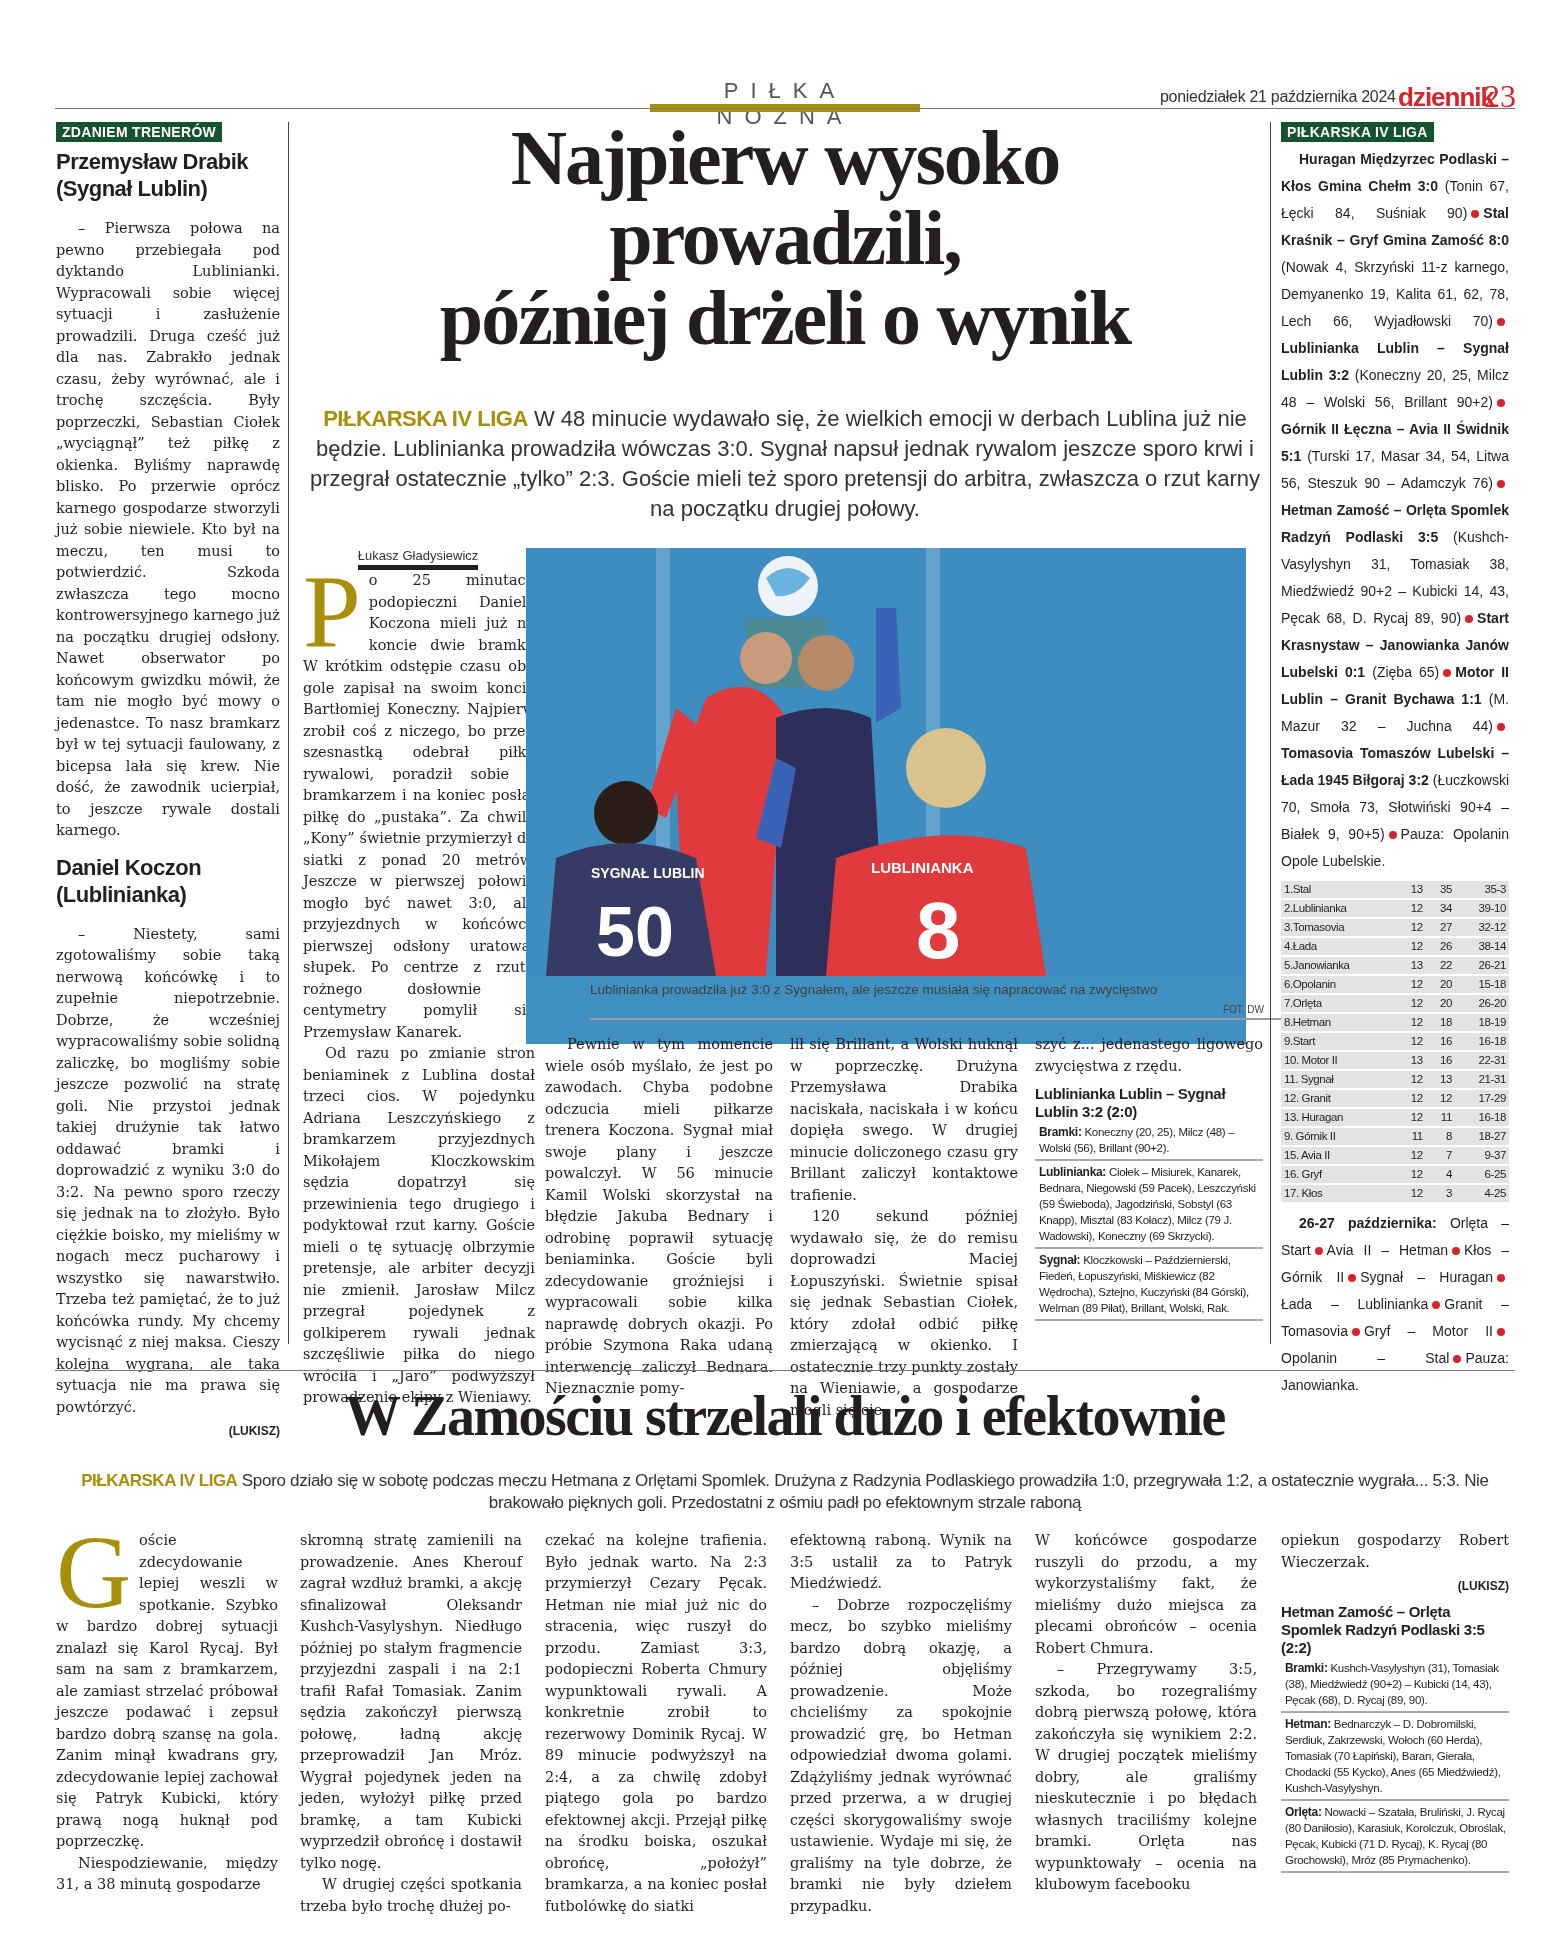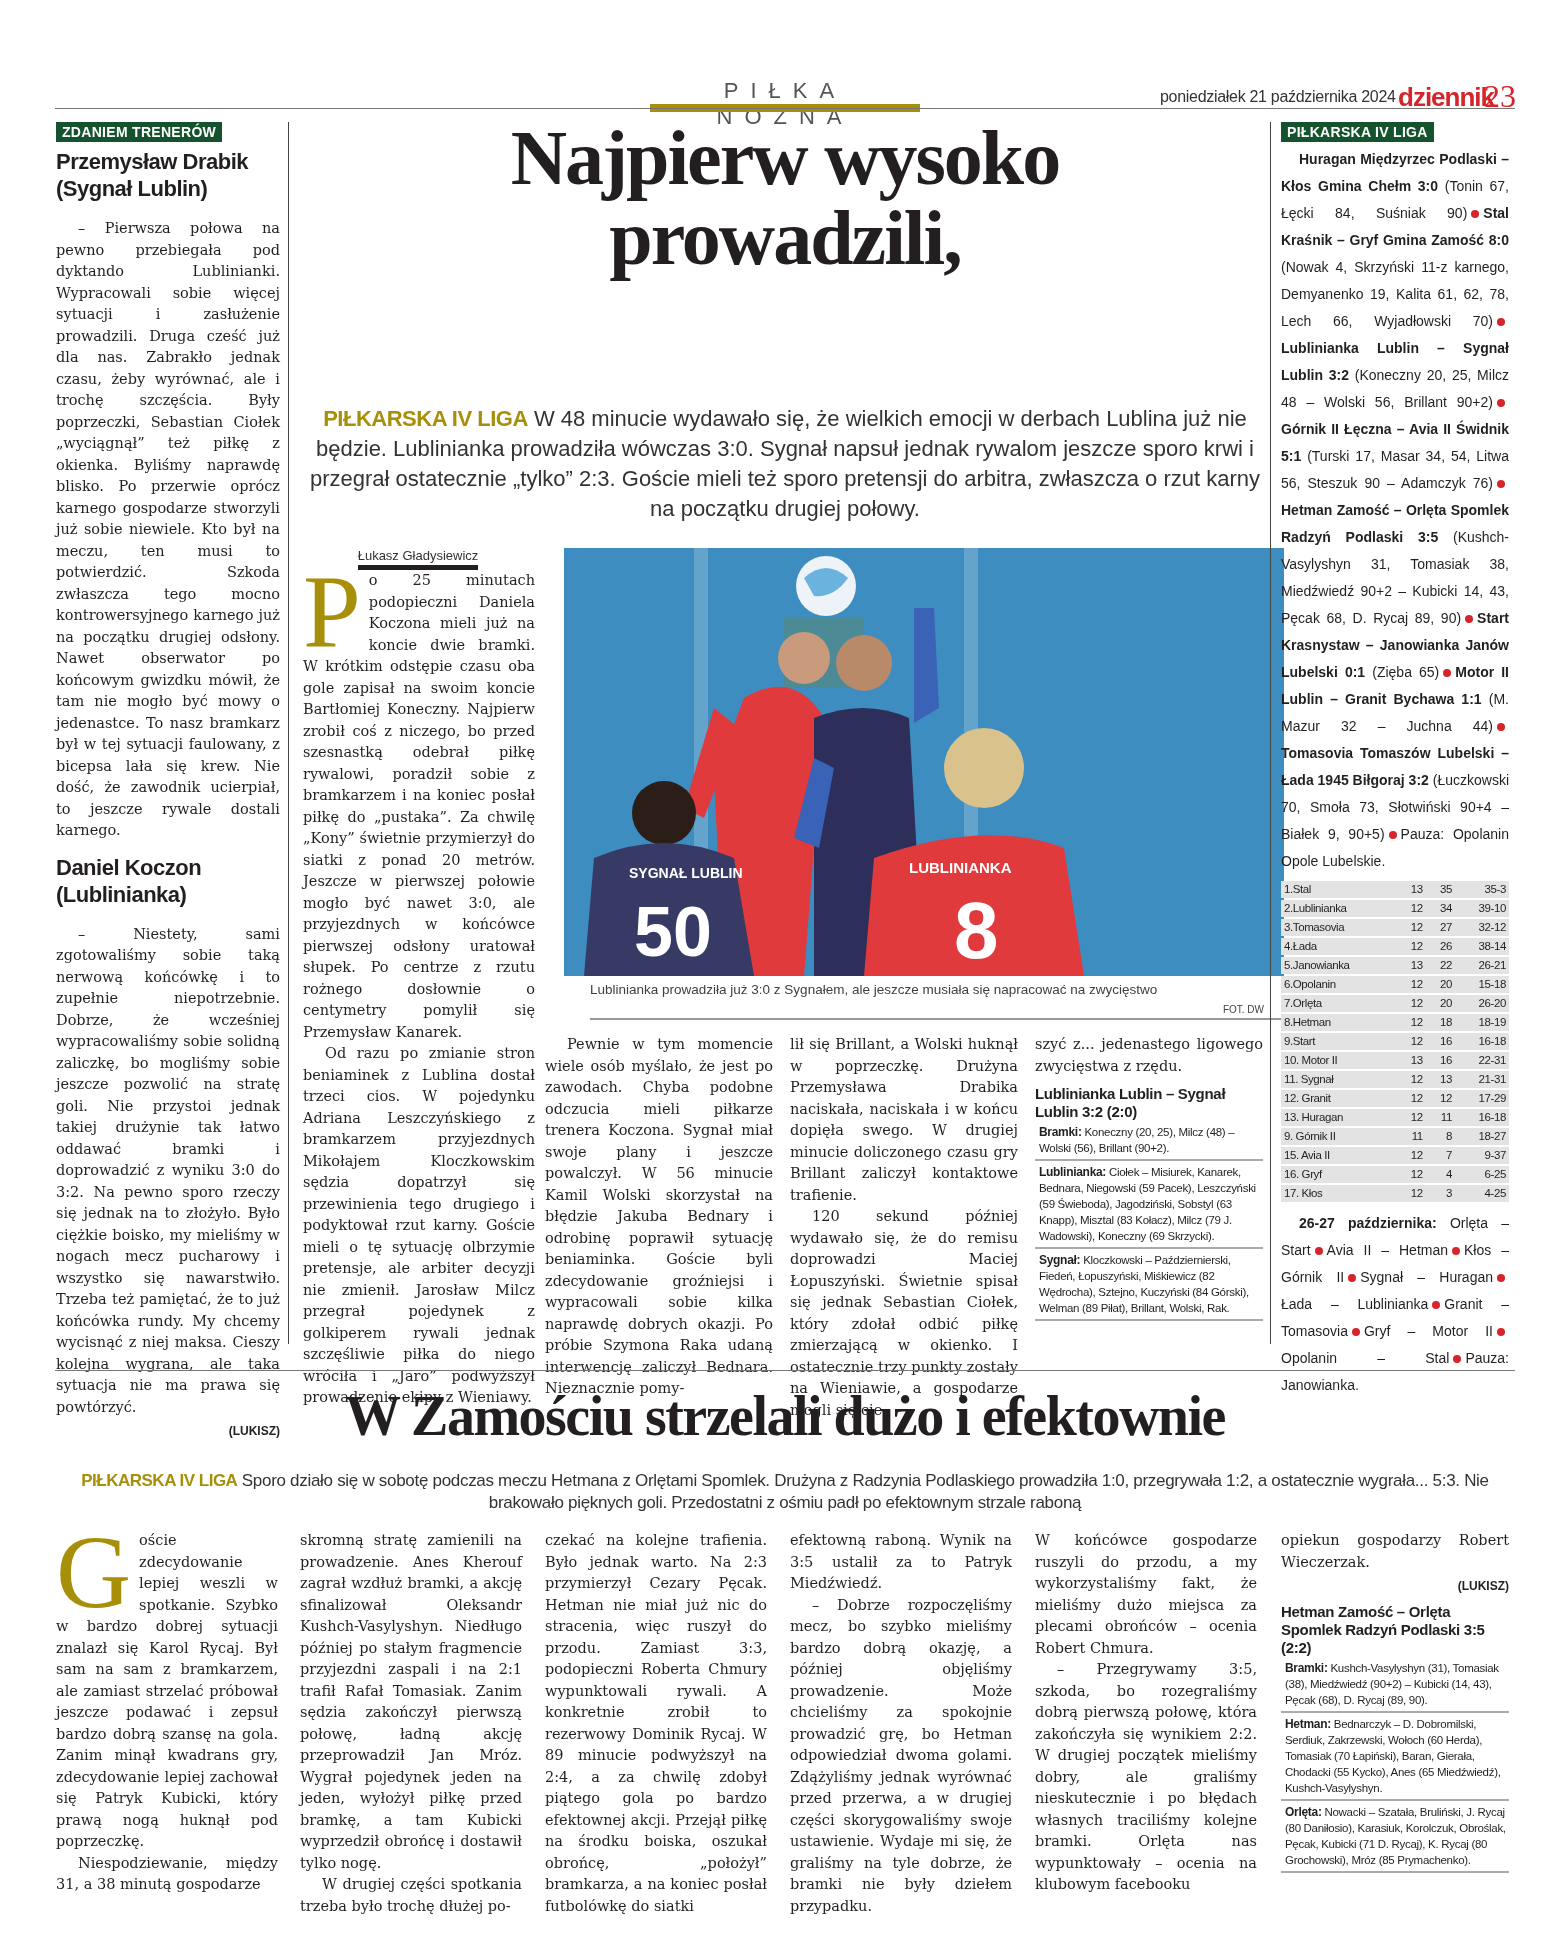--- a/index.html
+++ b/index.html
@@ -63,36 +63,37 @@
   <div class="col-text">
       <p>– Niestety, sami zgotowaliśmy sobie taką nerwową końcówkę i to zupełnie niepotrzebnie. Dobrze, że wcześniej wypracowaliśmy sobie solidną zaliczkę, bo mogliśmy sobie jeszcze pozwolić na stratę goli. Nie przystoi jednak takiej drużynie tak łatwo oddawać bramki i doprowadzić z wyniku 3:0 do 3:2. Na pewno sporo rzeczy się jednak na to złożyło. Było ciężkie boisko, my mieliśmy w nogach mecz pucharowy i wszystko się nawarstwiło. Trzeba też pamiętać, że to już końcówka rundy. My chcemy wycisnąć z niej maksa. Cieszy kolejna wygrana, ale taka sytuacja nie ma prawa się powtórzyć.</p>
     </div>
   <div class="signature">(LUKISZ)</div>
 </div>
 <div class="abs vrule" style="left:288px; top:122px; height:1222px;"></div>
 
 <div class="abs headline" style="left:300px; top:118px; width:970px; font-size:78px; line-height:80px;">
   <div>Najpierw wysoko</div>
   <div>prowadzili,</div>
+  <div>później drżeli o wynik</div>
 </div>
 <div class="abs lead" style="left:305px; top:404px; width:960px; font-size:22px; line-height:30px;">
   <span class="kicker">PIŁKARSKA IV LIGA</span>
   <span>W 48 minucie wydawało się, że wielkich emocji w derbach Lublina już nie będzie. Lublinianka prowadziła wówczas 3:0. Sygnał napsuł jednak rywalom jeszcze sporo krwi i przegrał ostatecznie „tylko” 2:3. Goście mieli też sporo pretensji do arbitra, zwłaszcza o rzut karny na początku drugiej połowy.</span>
 </div>
 
 <div class="abs" style="left:303px; top:545px; width:230px;">
   <div style="text-align:center;"><span class="byline">Łukasz Gładysiewicz</span></div>
 </div>
 
 <div class="abs col-text" style="left:303px; top:570px; width:232px;">
   <p class="noindent"><span class="dropcap">P</span><span>o 25 minutach podopieczni Daniela Koczona mieli już na koncie dwie bramki. W krótkim odstępie czasu oba gole zapisał na swoim koncie Bartłomiej Koneczny. Najpierw zrobił coś z niczego, bo przed szesnastką odebrał piłkę rywalowi, poradził sobie z bramkarzem i na koniec posłał piłkę do „pustaka”. Za chwilę „Kony” świetnie przymierzył do siatki z ponad 20 metrów. Jeszcze w pierwszej połowie mogło być nawet 3:0, ale przyjezdnych w końcówce pierwszej odsłony uratował słupek. Po centrze z rzutu rożnego dosłownie o centymetry pomylił się Przemysław Kanarek.</span></p>
   <p>Od razu po zmianie stron beniaminek z Lublina dostał trzeci cios. W pojedynku Adriana Leszczyńskiego z bramkarzem przyjezdnych Mikołajem Kloczkowskim sędzia dopatrzył się przewinienia tego drugiego i podyktował rzut karny. Goście mieli o tę sytuację olbrzymie pretensje, ale arbiter decyzji nie zmienił. Jarosław Milcz przegrał pojedynek z golkiperem rywali jednak szczęśliwie piłka do niego wróciła i „Jaro” podwyższył prowadzenie ekipy z Wieniawy.</p>
 </div>
 
-<div class="abs photo" style="left:564px; top:548px; width:720px; height:428px;">
+<div class="abs photo" style="left:526px; top:548px; width:720px; height:496px;">
   <svg width="720" height="428" viewBox="0 0 720 428">
     <rect width="720" height="428" fill="#3e8dc0"></rect>
     <rect x="130" y="0" width="14" height="428" fill="#7fb3d3" opacity="0.6"></rect>
     <rect x="400" y="0" width="14" height="428" fill="#7fb3d3" opacity="0.6"></rect>
     <rect x="220" y="70" width="80" height="70" fill="#5a8a6a" opacity="0.5"></rect>
 
     <circle cx="262" cy="38" r="30" fill="#eef3f7"></circle>
     <path d="M240 30 Q262 10 284 30 Q270 50 250 48 Z" fill="#4aa3d8" opacity="0.8"></path>
 
     <circle cx="240" cy="110" r="26" fill="#c99a7c"></circle>

